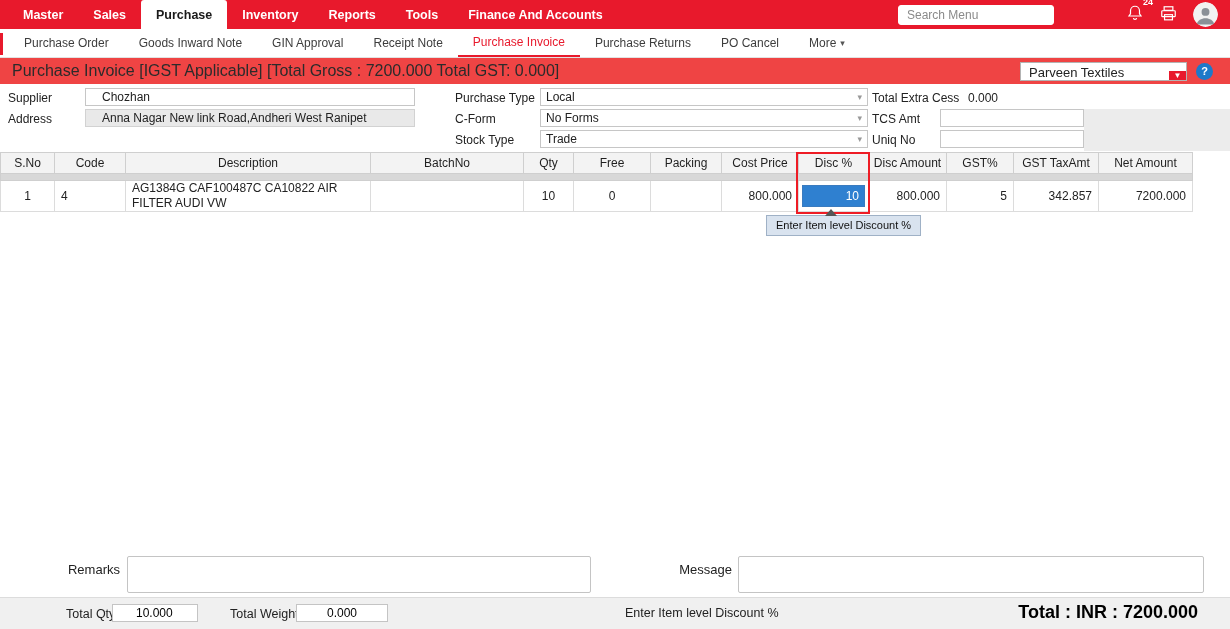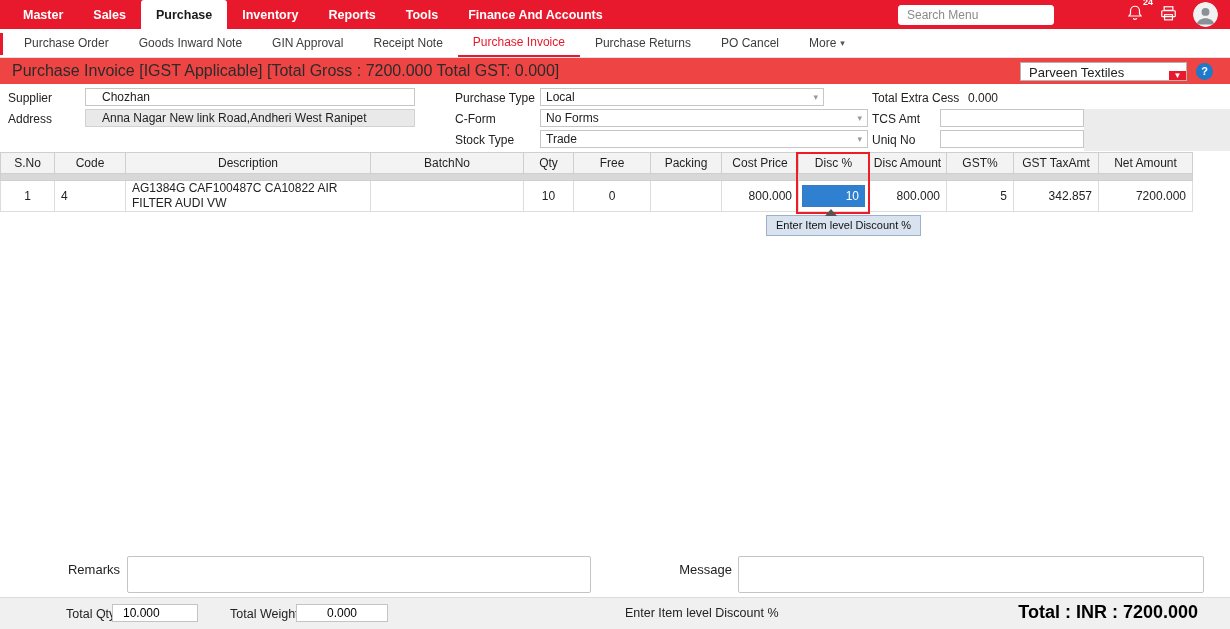--- a/index.html
+++ b/index.html
@@ -169,21 +169,21 @@
 </div>
 
 <div class="formarea">
 
   <div class="abs f-label" style="left:8px; top:7px;">Supplier</div>
   <input class="abs f-input" style="left: 85px; top: 4px; width: 330px;" type="text" value="Chozhan">
   <div class="abs f-label" style="left:8px; top:28px;">Address</div>
   <input class="abs f-input readonly" style="left: 85px; top: 25px; width: 330px;" type="text" value="Anna Nagar New link Road,Andheri West Ranipet">
 
   <div class="abs f-label" style="left:455px; top:7px;">Purchase Type</div>
-  <div class="abs f-select" style="left:540px; top:4px; width:284px;">
+  <div class="abs f-select" style="left:540px; top:4px; width:328px;">
     <span>Local</span>
     <span class="sel-caret">▾</span>
   </div>
   <div class="abs f-label" style="left:455px; top:28px;">C-Form</div>
   <div class="abs f-select" style="left:540px; top:25px; width:328px;">
     <span>No Forms</span>
     <span class="sel-caret">▾</span>
   </div>
   <div class="abs f-label" style="left:455px; top:49px;">Stock Type</div>
   <div class="abs f-select" style="left:540px; top:46px; width:328px;">
@@ -266,18 +266,18 @@
   <span>Enter Item level Discount %</span>
 </div>
 
 <div class="note-label" style="left:40px; top:562px; width:80px;">Remarks</div>
 <textarea class="note-box" style="left: 127px; top: 556px; width: 464px; height: 37px;"></textarea>
 <div class="note-label" style="left:652px; top:562px; width:80px;text-align:right;">Message</div>
 <textarea class="note-box" style="left: 738px; top: 556px; width: 466px; height: 37px;"></textarea>
 
 <div class="footer">
   <div class="ft-label" style="left:66px;">Total Qty</div>
-  <input class="ft-input" style="left: 112px; width: 86px; padding: 0px 10px; text-align: left;" type="text" value="10.000">
+  <input class="ft-input" style="left: 112px; width: 86px; padding: 0px 23px; text-align: left;" type="text" value="10.000">
   <div class="ft-label" style="left:230px;">Total Weight</div>
   <input class="ft-input" style="left: 296px; width: 92px; text-align: center;" type="text" value="0.000">
   <div class="ft-status">Enter Item level Discount %</div>
   <div class="ft-total">Total : INR : 7200.000</div>
 </div>
 
 </body></html>

